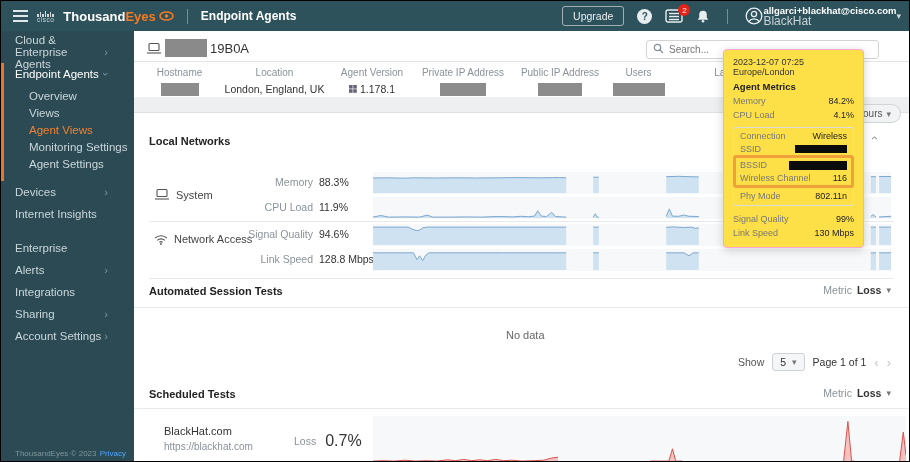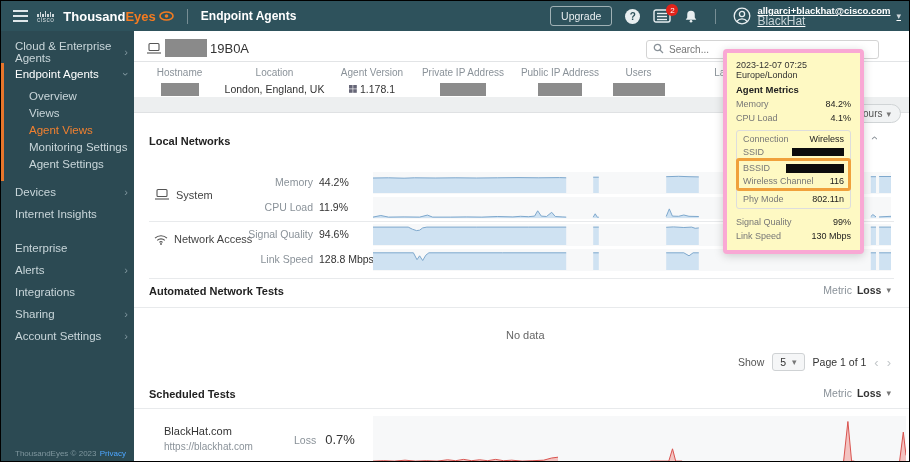--- a/index.html
+++ b/index.html
@@ -17,29 +17,29 @@
   .cisco .txt { font-size:6.5px; letter-spacing:.5px; line-height:5px; }
   .brand { font-size:13px; font-weight:bold; color:#fff; display:flex; align-items:center; gap:3px; }
   .brand .eyes { color:#f47b20; }
   .nav-divider { width:1px; height:15px; background:rgba(255,255,255,.35); margin:0 4px; }
   .app-title { color:#fff; font-size:12px; font-weight:bold; }
   .nav-right { position:absolute; right:10px; top:0; height:30px; display:flex; align-items:center; gap:13px; }
   .upgrade-btn { border:1px solid rgba(255,255,255,.55); border-radius:3px; color:#e8eef0; font-size:10.5px; padding:3px 10px; background:transparent; cursor:pointer; }
   .help-circle { width:15px; height:15px; border-radius:50%; background:#e8eef0; color:#2e525c; font-size:10px; font-weight:bold; display:flex; align-items:center; justify-content:center; cursor:pointer; }
   .icon-wrap { position:relative; cursor:pointer; display:flex; align-items:center; }
   .badge { position:absolute; top:-5px; right:-7px; background:#e2231a; color:#fff; font-size:8px; width:12px; height:12px; border-radius:50%; display:flex; align-items:center; justify-content:center; }
-  .account { display:flex; align-items:center; gap:6px; color:#fff; cursor:pointer;text-decoration:underline; }
+  .account { display:flex; align-items:center; color:#fff; cursor:pointer; }
   .acct-text { display:flex; flex-direction:column; line-height:10px; }
   .acct-email { font-size:9.5px; font-weight:bold; }
   .acct-org { font-size:12px; color:#c6d2d6; }
   .caret { font-size:9px; color:#cfd8dc; }
 
   
   .sidebar { position:absolute; top:30px; left:0; width:133px; height:432px; background:#2c4a53; z-index:40; }
-  .nav-item { display:flex; align-items:center; justify-content:space-between; padding:0 6px 0 14px; height:22px; color:#c9d6da; font-size:11.5px; cursor:pointer; }
+  .nav-item { display:flex; align-items:center; justify-content:space-between; padding:0 26px 0 14px; height:22px; color:#c9d6da; font-size:11.5px; cursor:pointer; }
   .nav-item .chev { color:#7f969e; font-size:11px; }
   .chev-down { display:inline-block; transform:rotate(90deg); }
   .nav-group.active { border-left:3px solid #e8762c; }
   .nav-group.active .nav-item { padding-left:11px; color:#fff; }
   .subnav { padding:3px 0 8px; }
   .subnav .sub-item { display:block; padding:0 0 0 25px; height:17px; line-height:17px; color:#c9d6da; font-size:11.5px; cursor:pointer; }
   .subnav .sub-item.selected { color:#f08030; }
   .side-gap { height:12px; }
   .side-footer { position:absolute; bottom:5px; left:14px; right:8px; display:flex; justify-content:space-between; font-size:8px; color:#7f969e; }
   .side-footer .privacy { color:#4da6ff; cursor:pointer; }
@@ -87,21 +87,21 @@
   .pagination .show-lbl { font-size:10.5px; color:#555; }
   .show-select { display:flex; align-items:center; gap:6px; border:1px solid #cfd2d4; background:#f5f6f7; border-radius:3px; padding:2px 7px; font-size:10.5px; color:#333; cursor:pointer; }
   .page-text { font-size:10.5px; color:#333; }
   .page-chev { font-size:13px; color:#c3c7ca; cursor:pointer; }
 
   .test-name { font-size:11px; color:#333; }
   .test-url { font-size:10px; color:#8a9299; margin-top:4px; }
   .loss-chart { position:absolute; left:239px; top:385px; width:533px; height:47px; background:#f7f8f9; }
 
   
-  .tooltip { position:absolute; left:722px; top:48px; width:141px; background:#fef9c3; border:4px solid #f9a8d4; border-radius:4px; box-shadow:0 2px 10px rgba(0,0,0,.18); z-index:80; padding:7px 9px 9px; }
+  .tooltip { position:absolute; left:722px; top:48px; width:141px; background:#fde047; border:1px solid #f9a8d4; border-radius:4px; box-shadow:0 2px 10px rgba(0,0,0,.18); z-index:80; padding:7px 9px 9px; }
   .tt-date { font-size:9px; color:#333; }
   .tt-title { font-size:9.5px; font-weight:bold; color:#222; margin-top:4px; }
   .tt-row { display:flex; justify-content:space-between; align-items:center; margin-top:4px; }
   .tt-row .l { font-size:9px; color:#777; }
   .tt-row .v { font-size:9px; color:#222; }
   .tt-box { border:1px solid #ddd; border-radius:3px; margin-top:7px; padding:3px 6px 4px; }
   .tt-box .tt-row { margin-top:3px; }
   .tt-hl { border:3px solid #f0a13c; border-radius:3px; margin:1px -7px 0; padding:0 4px 2px; }
   .black-redact { background:#0c0c0c; display:inline-block; }
   .tt-bottom { margin-top:8px; }
@@ -311,21 +311,21 @@
 
     <div class="abs group-label" style="left:20px; top:157px;justify-content:space-between;">
       <svg width="16" height="13" viewBox="0 0 16 13" fill="none" stroke="#555" stroke-width="1.1">
           <rect x="3" y="1.5" width="10" height="7" rx="1"></rect>
           <path d="M1 11h14"></path>
         </svg>
       <span>System</span>
     </div>
     <div class="metric-row" style="top:145px;">
       <span class="metric-label">Memory</span>
-      <span class="metric-value">44.2%</span>
+      <span class="metric-value">88.3%</span>
     </div>
     <div class="spark" style="top:141px;"><svg width="518" height="22">
           <path d="M 0.0,21 L 0.0,6.0 L 15.5,5.8 L 31.1,6.2 L 41.4,5.8 L 62.2,6.0 L 82.9,5.8 L 103.6,6.0 L 124.3,5.8 L 145.0,5.6 L 165.8,5.8 L 186.5,5.6 L 193.2,5.8 L 193.2,21 Z" fill="#cfe2f2" stroke="none"></path>
           <polyline points="0.0,6.0 15.5,5.8 31.1,6.2 41.4,5.8 62.2,6.0 82.9,5.8 103.6,6.0 124.3,5.8 145.0,5.6 165.8,5.8 186.5,5.6 193.2,5.8" fill="none" stroke="#7ea8cd" stroke-width="1"></polyline>
           <path d="M 220.2,21 L 220.2,5.2 L 225.8,5.2 L 225.8,21 Z" fill="#cfe2f2" stroke="none"></path>
           <polyline points="220.2,5.2 225.8,5.2" fill="none" stroke="#7ea8cd" stroke-width="1"></polyline>
           <path d="M 293.2,21 L 293.2,4.7 L 305.6,4.3 L 316.0,4.7 L 325.8,4.9 L 325.8,21 Z" fill="#cfe2f2" stroke="none"></path>
           <polyline points="293.2,4.7 305.6,4.3 316.0,4.7 325.8,4.9" fill="none" stroke="#7ea8cd" stroke-width="1"></polyline>
           <path d="M 497.8,21 L 497.8,4.7 L 503.0,4.7 L 503.0,21 Z" fill="#cfe2f2" stroke="none"></path>
           <polyline points="497.8,4.7 503.0,4.7" fill="none" stroke="#7ea8cd" stroke-width="1"></polyline>
@@ -386,21 +386,21 @@
           <polyline points="220.2,3.8 225.8,3.8" fill="none" stroke="#7ea8cd" stroke-width="1"></polyline>
           <path d="M 293.2,21 L 293.2,3.8 L 310.8,3.8 L 316.0,6.8 L 320.1,3.8 L 325.8,3.8 L 325.8,21 Z" fill="#cfe2f2" stroke="none"></path>
           <polyline points="293.2,3.8 310.8,3.8 316.0,6.8 320.1,3.8 325.8,3.8" fill="none" stroke="#7ea8cd" stroke-width="1"></polyline>
           <path d="M 497.8,21 L 497.8,3.8 L 503.0,3.8 L 503.0,21 Z" fill="#cfe2f2" stroke="none"></path>
           <polyline points="497.8,3.8 503.0,3.8" fill="none" stroke="#7ea8cd" stroke-width="1"></polyline>
           <path d="M 506.1,21 L 506.1,3.8 L 518.0,3.8 L 518.0,21 Z" fill="#cfe2f2" stroke="none"></path>
           <polyline points="506.1,3.8 518.0,3.8" fill="none" stroke="#7ea8cd" stroke-width="1"></polyline>
         </svg></div>
     <div class="divider-lt" style="top:247px;"></div>
 
-    <div class="abs section-title" style="left:15px; top:254px;">Automated Network Tests</div>
+    <div class="abs section-title" style="left:15px; top:254px;">Automated Session Tests</div>
     <div class="metric-select" style="right:20px; top:253px;">
       <span class="lbl">Metric</span>
       <span class="val">Loss</span>
       <span class="caret" style="color:#777">▾</span>
     </div>
     <div class="divider-lt" style="top:276px; left:0; width:777px;"></div>
     <div class="abs nodata" style="left:372px; top:298px;">No data</div>
     <div class="pagination" style="top:322px;">
       <span class="show-lbl">Show</span>
       <span class="show-select">
@@ -418,21 +418,21 @@
       <span class="val">Loss</span>
       <span class="caret" style="color:#777">▾</span>
     </div>
     <div class="divider-lt" style="top:377px; left:0; width:777px;"></div>
     <div class="abs" style="left:30px; top:394px;">
       <div class="test-name">BlackHat.com</div>
       <div class="test-url">https://blackhat.com</div>
     </div>
     <div class="abs" style="left:160px; top:401px; display:flex; gap:9px; align-items:center;">
       <span style="font-size:10.5px; color:#8a9299;">Loss</span>
-      <span style="font-size:13px; color:#333;">0.7%</span>
+      <span style="font-size:16px; color:#333;">0.7%</span>
     </div>
     <div class="loss-chart"><svg width="533" height="47">
           <path d="M 0.0,46 L 0.0,45.1 L 10.7,44.7 L 21.3,45.1 L 32.0,44.2 L 42.6,45.1 L 53.3,44.7 L 64.0,45.1 L 74.6,43.8 L 82.6,44.7 L 90.6,43.4 L 98.6,44.7 L 106.6,43.8 L 114.6,44.7 L 122.6,43.4 L 130.6,44.7 L 138.6,44.2 L 149.2,45.1 L 159.9,44.7 L 170.6,44.2 L 178.6,42.0 L 185.0,41.2 L 185.0,46 Z" fill="#f3c3c1" stroke="none"></path>
           <polyline points="0.0,45.1 10.7,44.7 21.3,45.1 32.0,44.2 42.6,45.1 53.3,44.7 64.0,45.1 74.6,43.8 82.6,44.7 90.6,43.4 98.6,44.7 106.6,43.8 114.6,44.7 122.6,43.4 130.6,44.7 138.6,44.2 149.2,45.1 159.9,44.7 170.6,44.2 178.6,42.0 185.0,41.2" fill="none" stroke="#d9534f" stroke-width="1"></polyline>
           <path d="M 277.2,46 L 277.2,45.1 L 295.8,45.1 L 299.5,32.8 L 302.7,45.1 L 309.1,45.1 L 309.1,46 Z" fill="#f3c3c1" stroke="none"></path>
           <polyline points="277.2,45.1 295.8,45.1 299.5,32.8 302.7,45.1 309.1,45.1" fill="none" stroke="#d9534f" stroke-width="1"></polyline>
           <path d="M 470.6,46 L 470.6,45.1 L 474.9,5.5 L 478.6,45.1 L 481.3,45.1 L 481.3,46 Z" fill="#f3c3c1" stroke="none"></path>
           <polyline points="470.6,45.1 474.9,5.5 478.6,45.1 481.3,45.1" fill="none" stroke="#d9534f" stroke-width="1"></polyline>
           <path d="M 526.6,46 L 526.6,45.1 L 530.3,16.1 L 533.0,39.4 L 533.0,46 Z" fill="#f3c3c1" stroke="none"></path>
           <polyline points="526.6,45.1 530.3,16.1 533.0,39.4" fill="none" stroke="#d9534f" stroke-width="1"></polyline>

